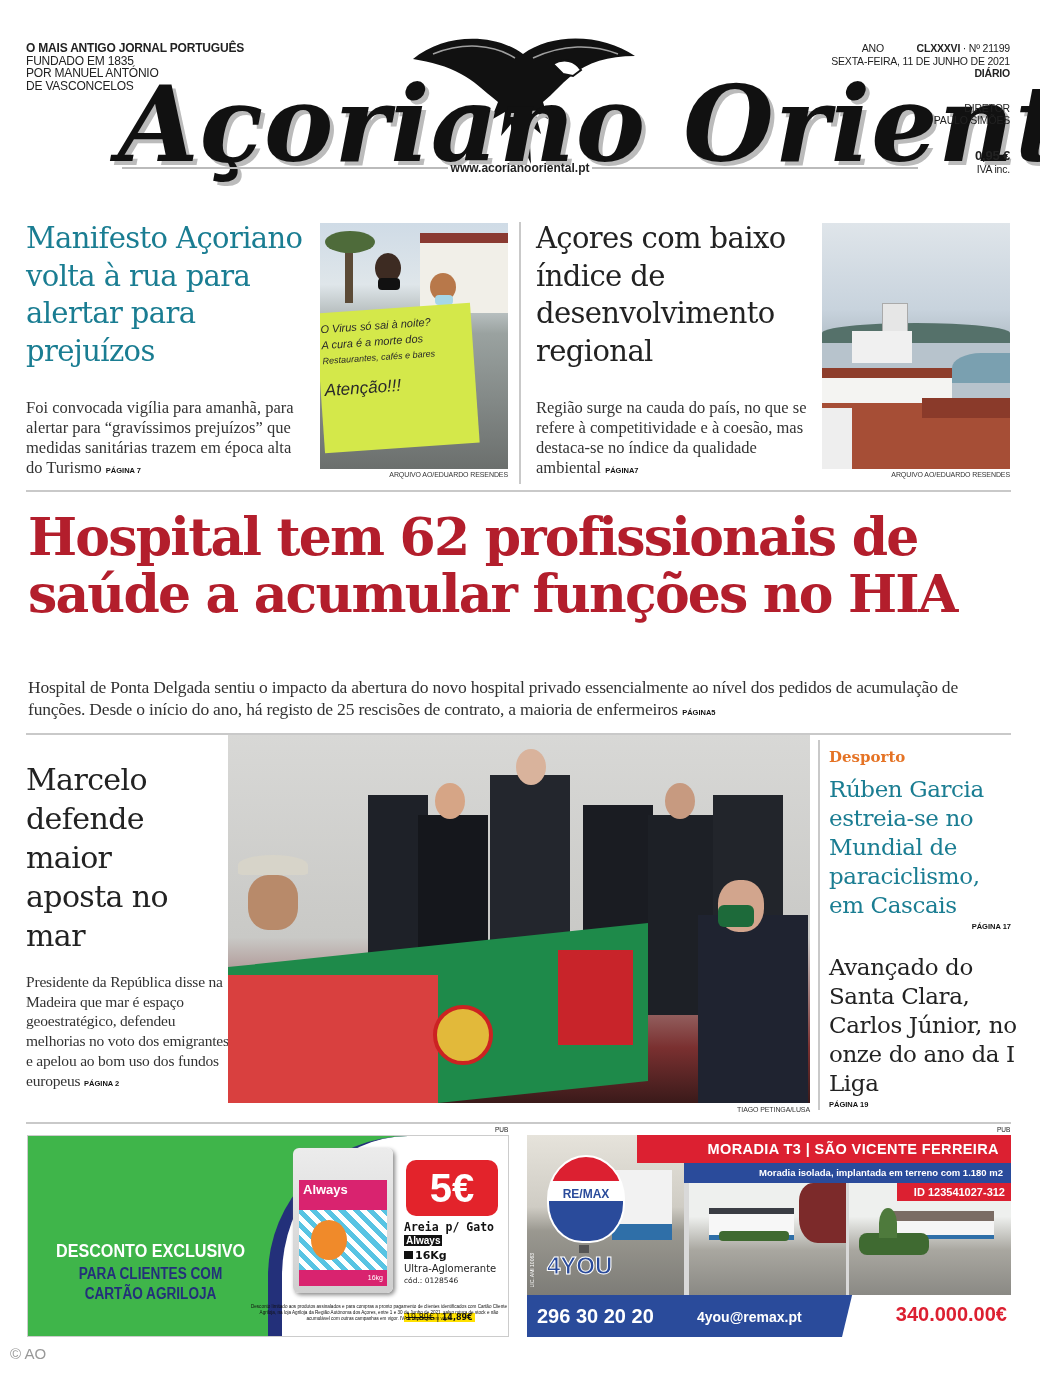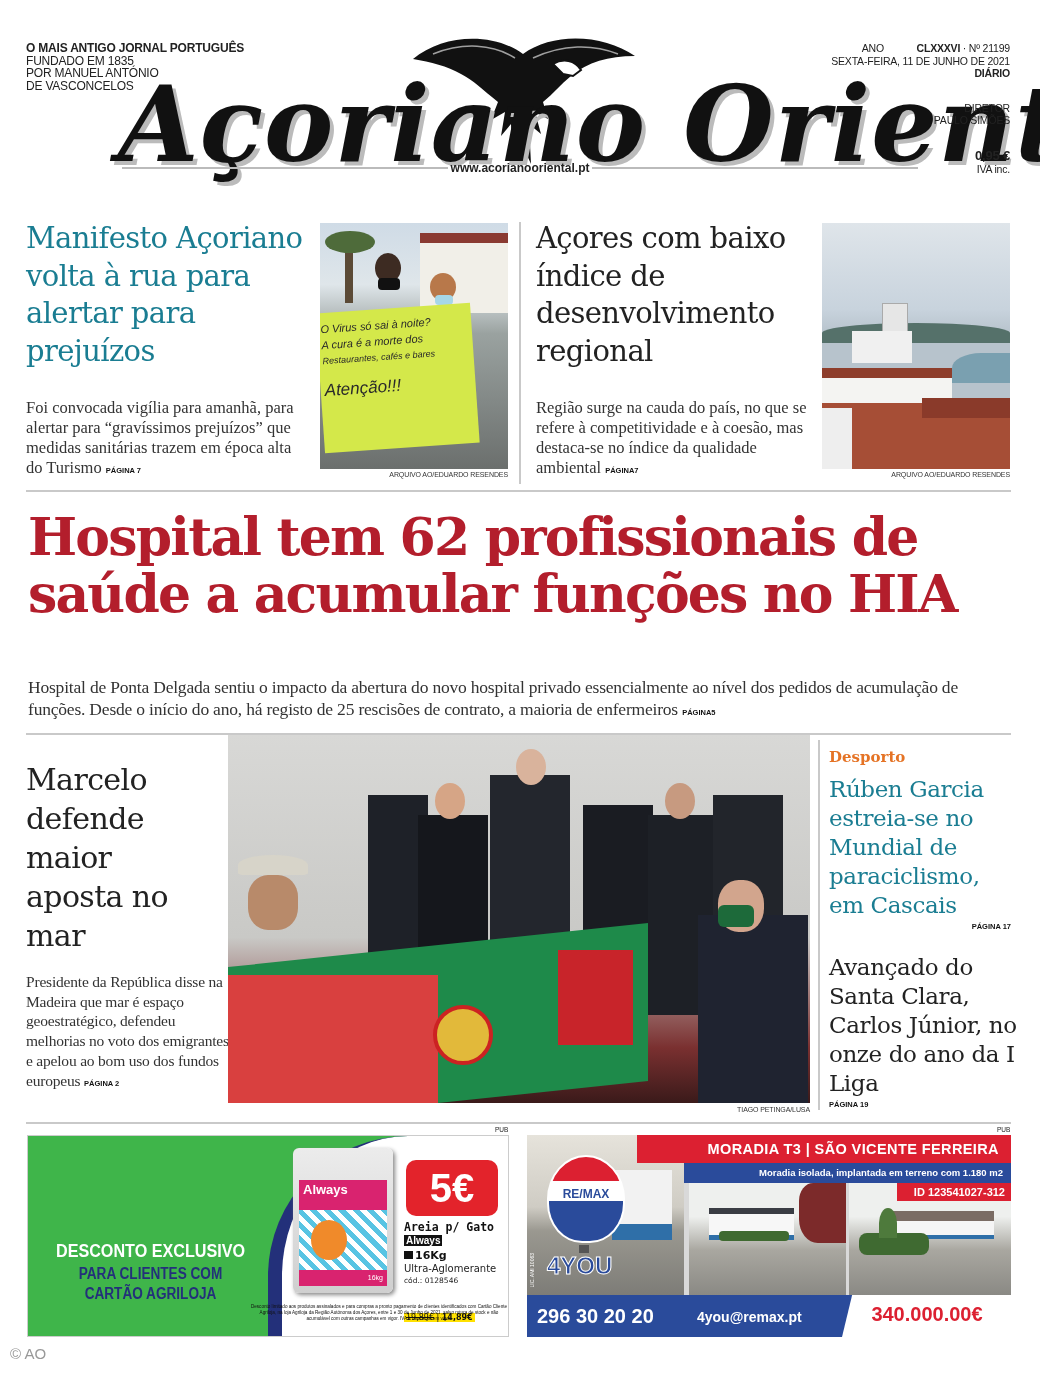--- a/index.html
+++ b/index.html
@@ -251,16 +251,16 @@
     <div class="abs" style="left:35px; top:28px; width:110px; height:28px; background:#f5f5f5; border-top:10px solid #7a6c64; border-bottom:4px solid #2f6fa8;"></div>
     <div class="abs" style="left:10px; top:50px; width:70px; height:22px; background:#3f6a31; border-radius:8px;"></div>
     <div class="abs" style="left:30px; top:25px; width:18px; height:30px; background:#4e7a3c; border-radius:50% 50% 0 0;"></div>
   </div>
   <div class="abs" style="left:370px; top:48px; width:114px; height:18px; background:#dc2031; color:#fff; font-family:'Liberation Sans',sans-serif; font-weight:bold; font-size:11px; line-height:18px; text-align:right; padding-right:6px;">ID 123541027-312</div>
 
   <div class="abs" style="left:0; top:160px; width:484px; height:42px; background:#2a4b9b;"></div>
   <div class="abs" style="left:315px; top:160px; width:169px; height:42px; background:#ffffff; clip-path:polygon(6% 0,100% 0,100% 100%,0 100%);"></div>
   <div class="abs" style="left:10px; top:170px; font-family:'Liberation Sans',sans-serif; font-weight:bold; font-size:20px; color:#fff;">296 30 20 20</div>
   <div class="abs" style="left:170px; top:174px; font-family:'Liberation Sans',sans-serif; font-weight:bold; font-size:14px; color:#fff;">4you@remax.pt</div>
-  <div class="abs" style="left:320px; top:168px; width:160px; text-align:center; font-family:'Liberation Sans',sans-serif; font-weight:bold; font-size:20px; color:#dc2031;">340.000.00€</div>
+  <div class="abs" style="left:320px; top:168px; width:160px; text-align:right; font-family:'Liberation Sans',sans-serif; font-weight:bold; font-size:20px; color:#dc2031;">340.000.00€</div>
 </div>
 
 <div class="abs" style="left:10px; top:1345px; font-family:'Liberation Sans',sans-serif; font-size:15px; color:#999;">© AO</div>
 
 </body></html>

